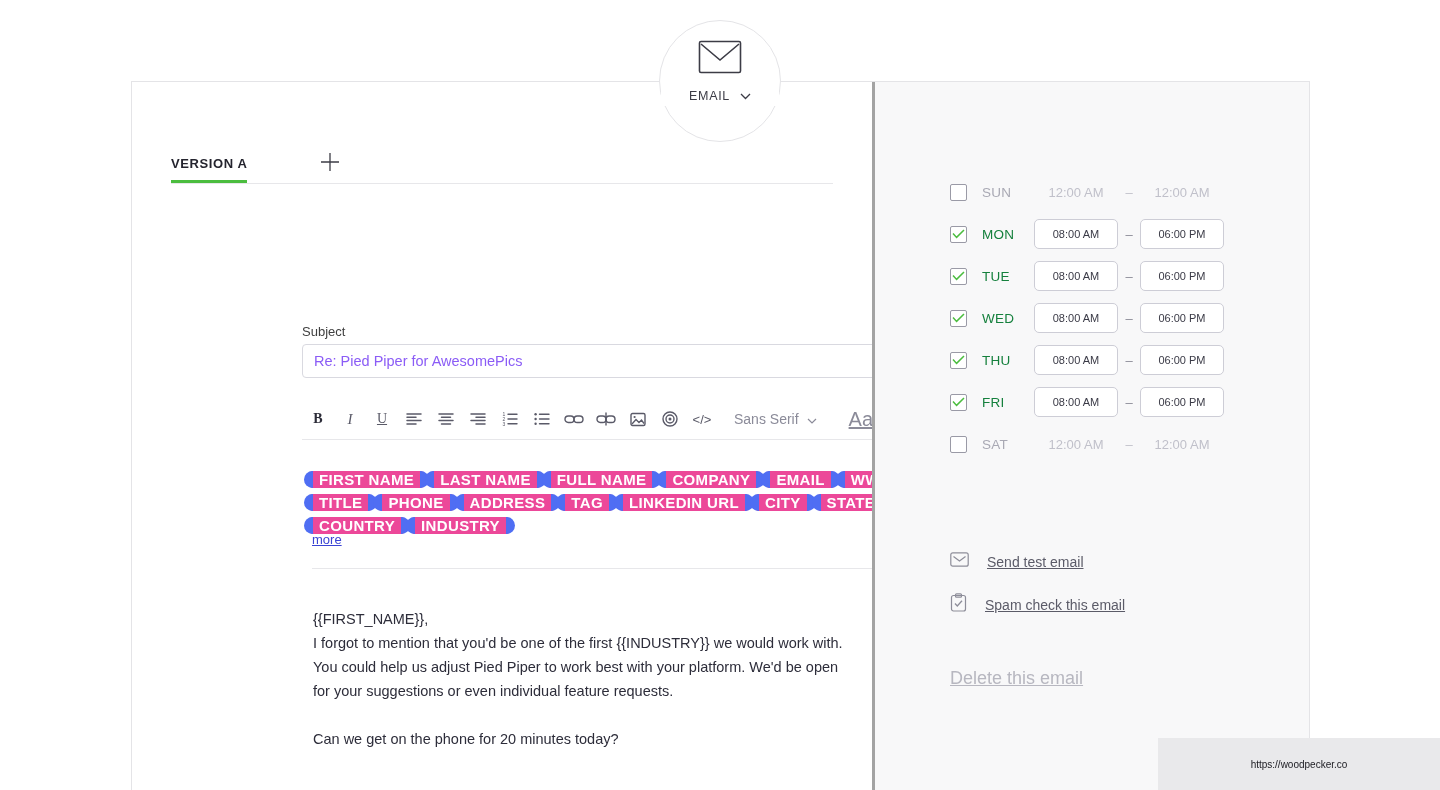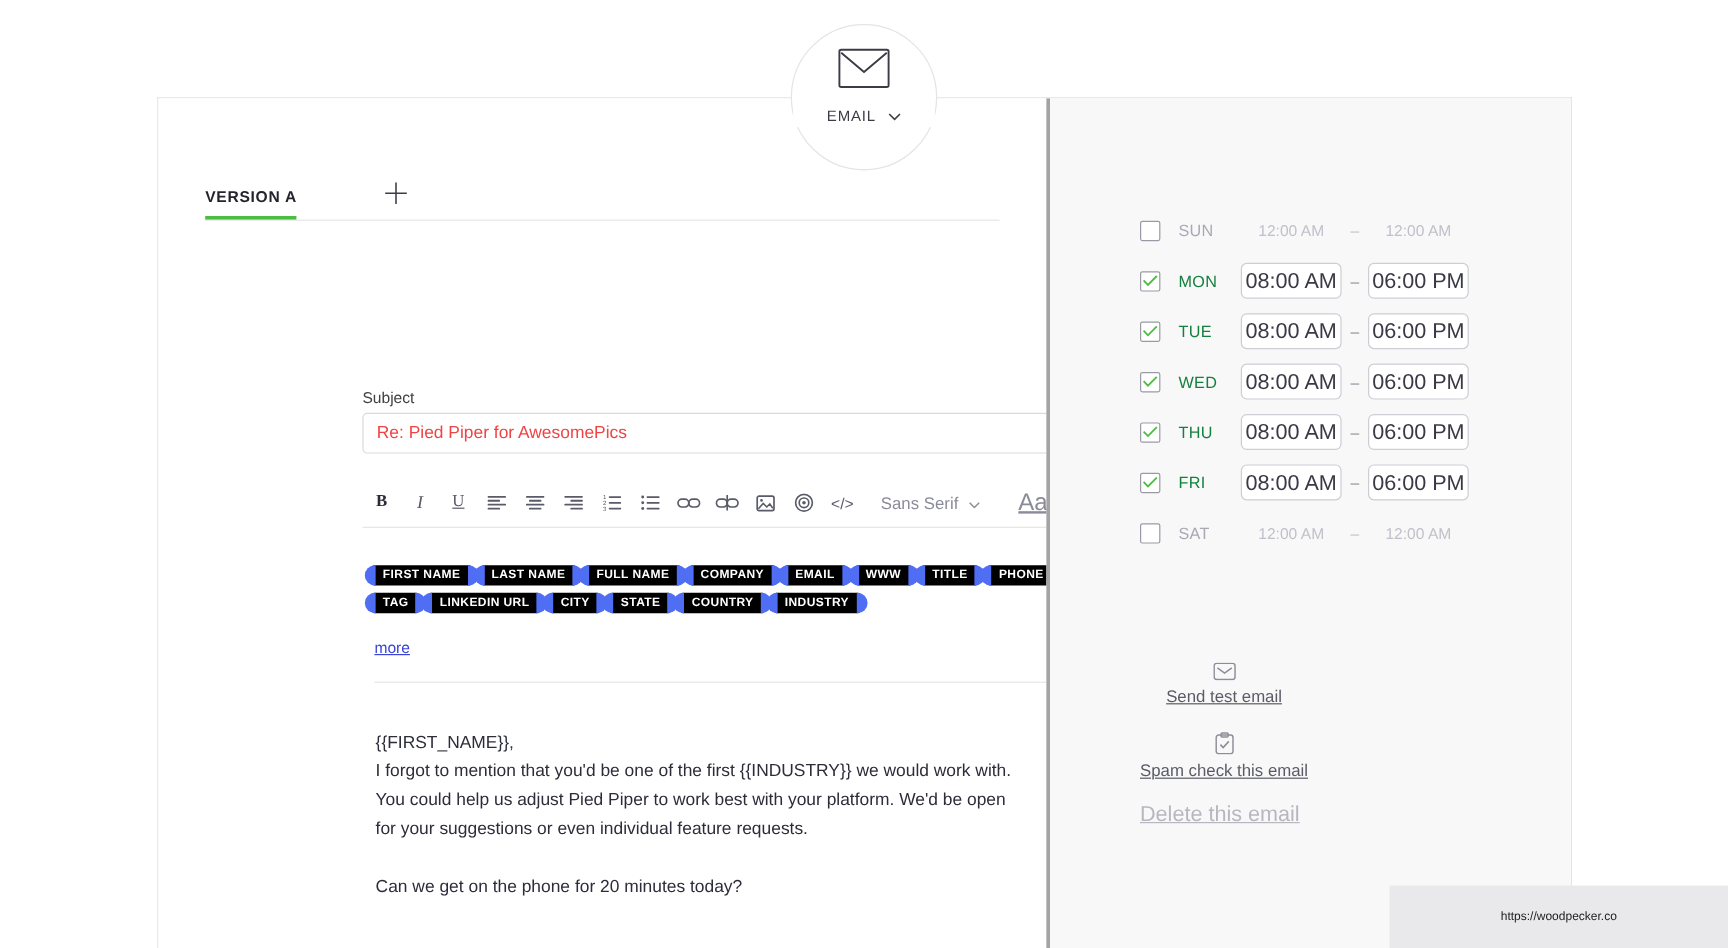--- a/index.html
+++ b/index.html
@@ -89,21 +89,21 @@
     position: absolute; left: 170px; top: 242px;
     font-size: 13px; color: #404040;
   }
   .subject-input {
     position: absolute; left: 170px; top: 262px;
     width: 661px; height: 34px;
     border: 1px solid #d9d9e0;
     border-radius: 4px;
     background: #fff;
     font-family: "Liberation Sans", sans-serif;
-    font-size: 14.5px; color: #ef4444;
+    font-size: 14.5px; color: #8b5cf6;
     padding: 0 11px;
   }
 
   
   .toolbar {
     position: absolute; left: 170px; top: 322px;
     width: 661px; height: 30px;
     display: flex; align-items: center; gap: 0;
   }
   .tb-btn {
@@ -145,23 +145,23 @@
 
   
   .tags {
     position: absolute; left: 178px; top: 389px;
     width: 655px;
     display: flex; flex-wrap: wrap; gap: 6px 8px;
   }
   .pill {
     position: relative;
     height: 17px;
-    background: #000000;
+    background: #ec4899;
     color: #fff;
-    font-size: 10px; font-weight: bold; letter-spacing: 0.35px;
+    font-size: 15px; font-weight: bold; letter-spacing: 0.35px;
     display: flex; align-items: center; justify-content: center;
     padding: 0 9px;
     cursor: pointer;
     border-radius: 2px;
   }
   .pill::before, .pill::after {
     content: "";
     position: absolute; top: 0;
     width: 9px; height: 17px;
     background: #4f6ef3;
@@ -214,36 +214,36 @@
     font-size: 13.5px; color: #15803d;
     letter-spacing: 0.3px;
   }
   .day-row.off .day-name { color: #a9a9b4; }
   .time-box {
     width: 84px; height: 30px;
     border: 1px solid #cdcdd6;
     border-radius: 5px;
     background: #fff;
     display: flex; align-items: center; justify-content: center;
-    font-size: 18px; color: #3a3a46;
+    font-size: 11px; color: #3a3a46;
     cursor: pointer;
   }
   .time-flat {
     width: 84px; height: 30px;
     display: flex; align-items: center; justify-content: center;
     font-size: 13px; color: #c0c0ca;
   }
   .dash { width: 22px; text-align: center; color: #8a8a96; font-size: 13px; }
   .day-row.off .dash { color: #c0c0ca; }
 
   
   .actions { position: absolute; left: 75px; top: 470px; }
   .act {
-    display: flex; align-items: center; 
-    margin-bottom: 22px; cursor: pointer; flex-direction: column;
+    display: flex; align-items: center; gap: 18px;
+    margin-bottom: 22px; cursor: pointer;
   }
   .act-label {
     font-size: 14px; color: #5b5b68;
     text-decoration: underline;
   }
   .act-delete {
     position: absolute; left: 75px; top: 586px;
     font-size: 18px; color: #b7b7c0;
     text-decoration: underline; cursor: pointer;
   }

